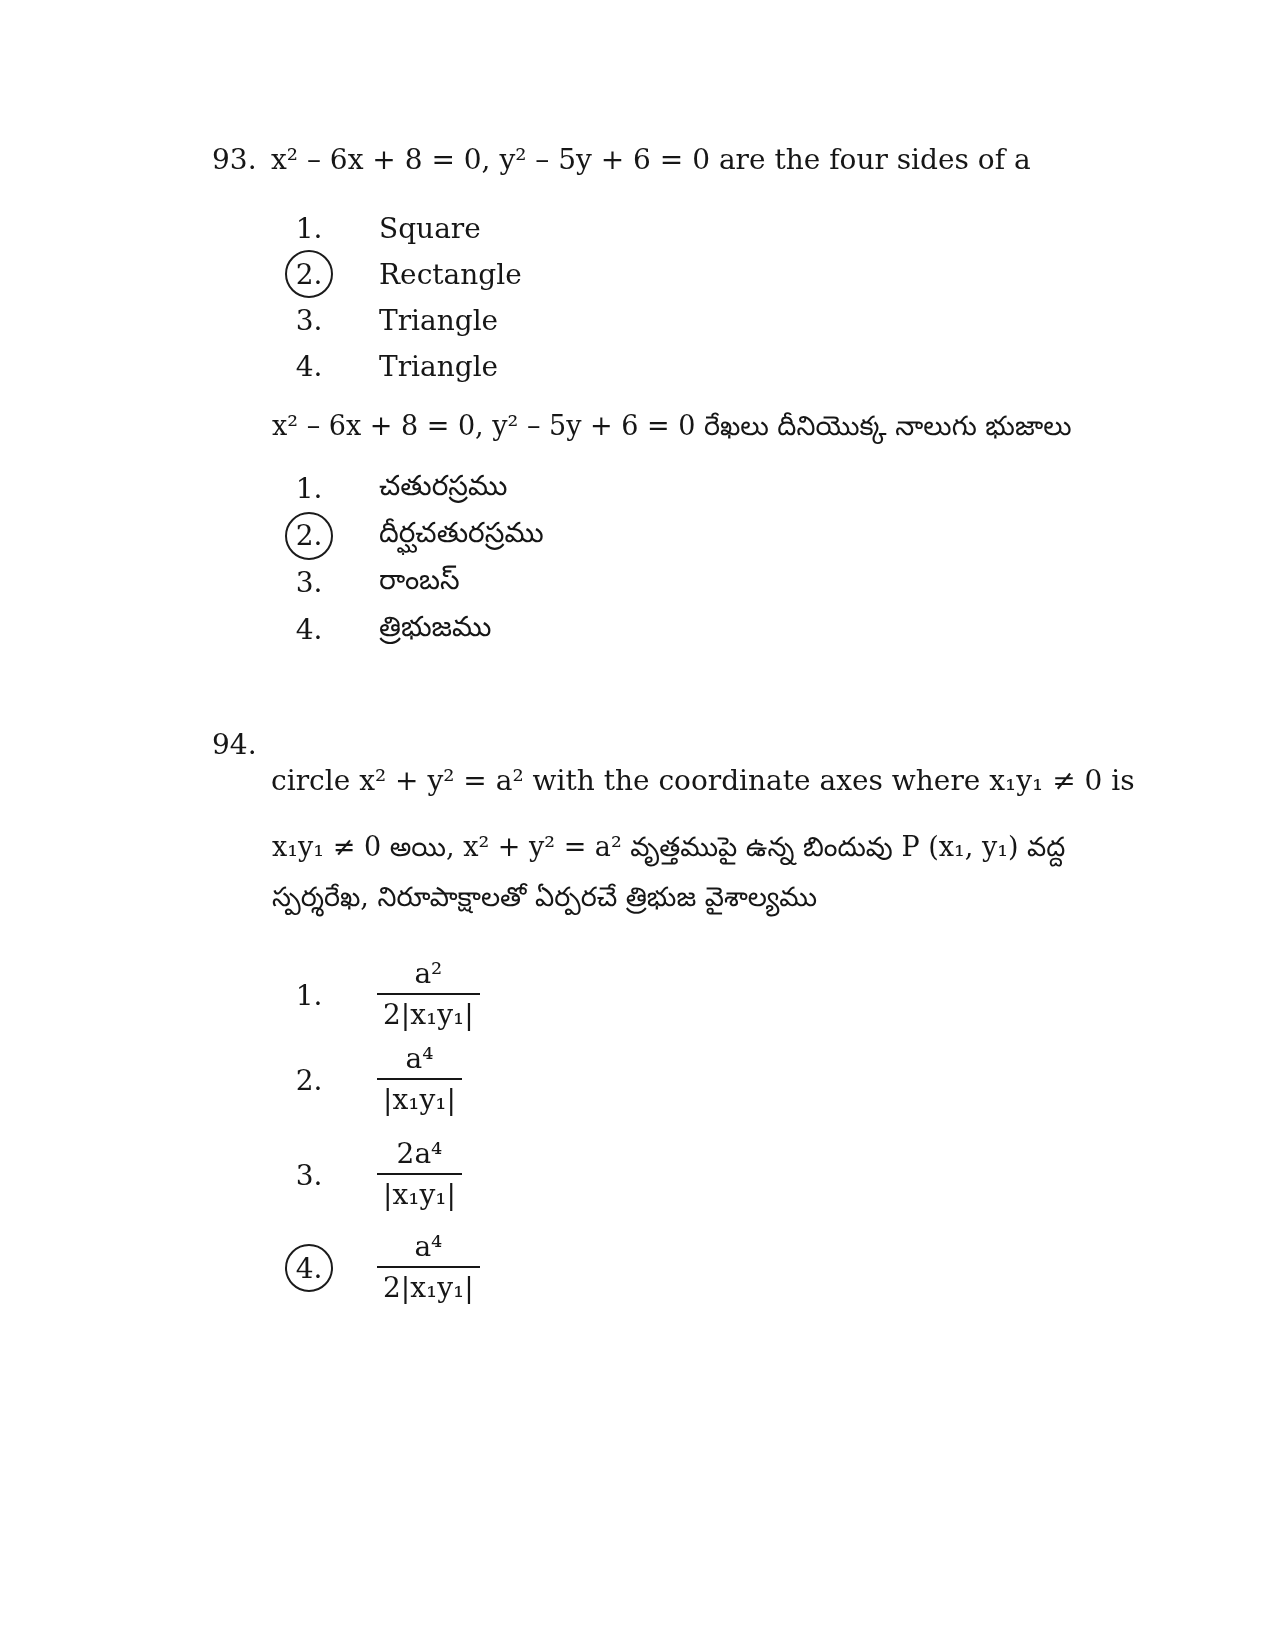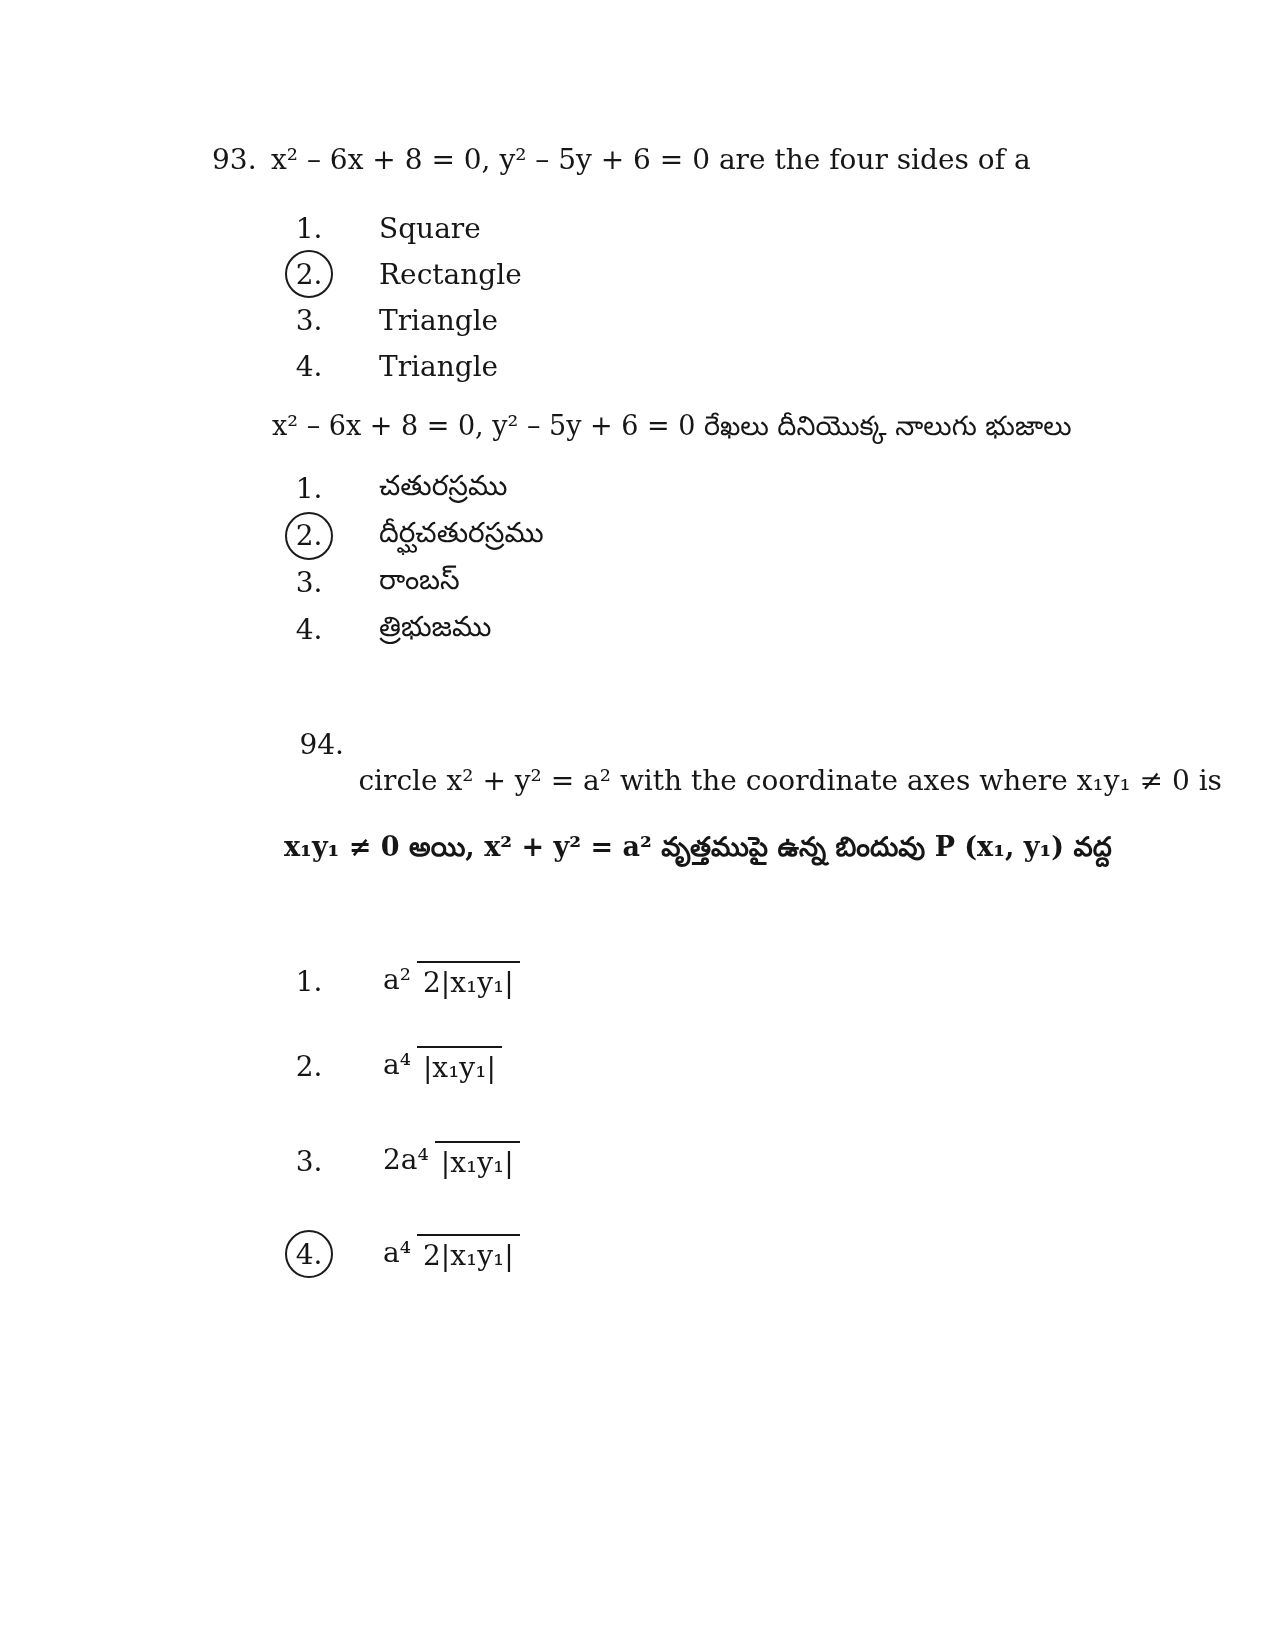--- a/index.html
+++ b/index.html
@@ -35,21 +35,21 @@
     border-radius: 50%;
   }
   .marker.circled { border-color: #1b1b1b; }
   .opt-label { margin-left: 46px; font-size: 28px; white-space: nowrap; }
 
   .telugu { font-size: 27px; }
 
   
   .frac-row { display: flex; align-items: center; }
   .fraction {
-    display: inline-flex; flex-direction: row; align-items: center;
+    display: inline-flex; flex-direction: column; align-items: center;
     margin-left: 44px; font-size: 28px;
   }
   .fnum { line-height: 34px; padding: 0 6px 2px; }
   .fden { line-height: 36px; padding: 2px 6px 0; border-top: 2.5px solid #161616; }
 </style>
 </head>
 <body>
 
 <div class="page">
 
@@ -94,31 +94,32 @@
       <span class="marker">3.</span>
       <span class="opt-label">రాంబస్</span>
     </div>
     <div class="opt-row">
       <span class="marker">4.</span>
       <span class="opt-label">త్రిభుజము</span>
     </div>
   </div>
 
   <section class="abs" style="left:212px; top:727px; width:1010px;">
-    <div class="qline" style="line-height:36px;justify-content:flex-end;">
+    <div class="qline" style="line-height:36px;">
       <span class="qnum">94.</span>
       <span class="prompt">
         <br>
         <span>circle x² + y² = a² with the coordinate axes where x₁y₁ ≠ 0 is</span>
       </span>
     </div>
   </section>
 
-  <div class="abs telugu" style="left:284px; top:822px; line-height:50px; white-space:nowrap;font-weight:bold;">
+  <div class="abs telugu" style="left:272px; top:822px; line-height:50px; white-space:nowrap;">
     <div>x₁y₁ ≠ 0 అయి, x² + y² = a² వృత్తముపై ఉన్న బిందువు P (x₁, y₁) వద్ద</div>
+    <div>స్పర్శరేఖ, నిరూపాక్షాలతో ఏర్పరచే త్రిభుజ వైశాల్యము</div>
   </div>
 
   <div class="abs frac-row" style="left:285px; top:957px;">
     <span class="marker">1.</span>
     <span class="fraction">
       <span class="fnum">a²</span>
       <span class="fden">2|x₁y₁|</span>
     </span>
   </div>
 

